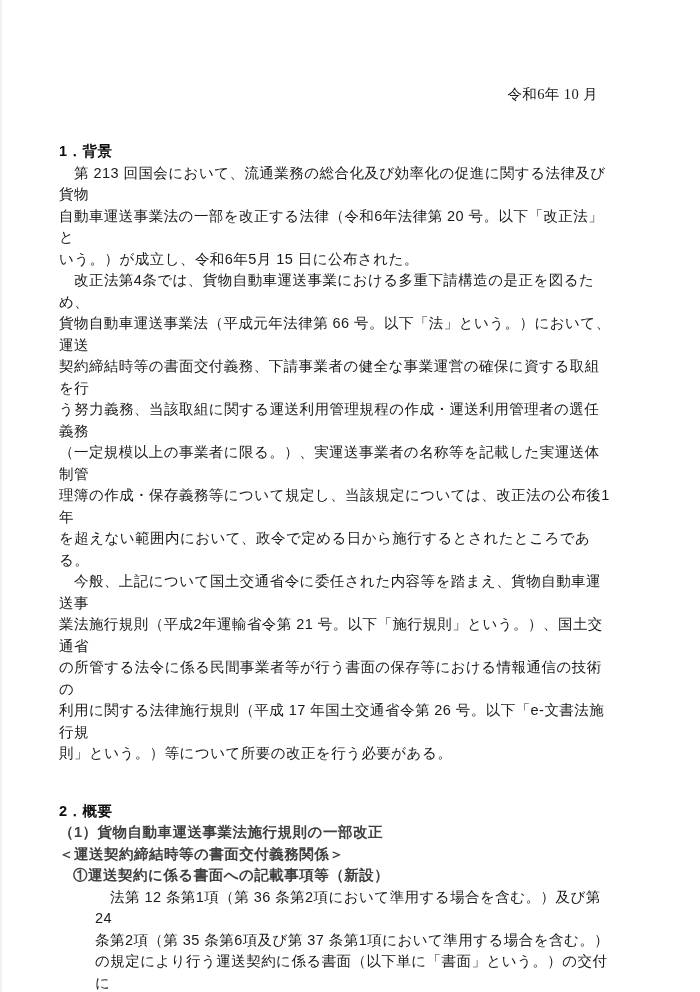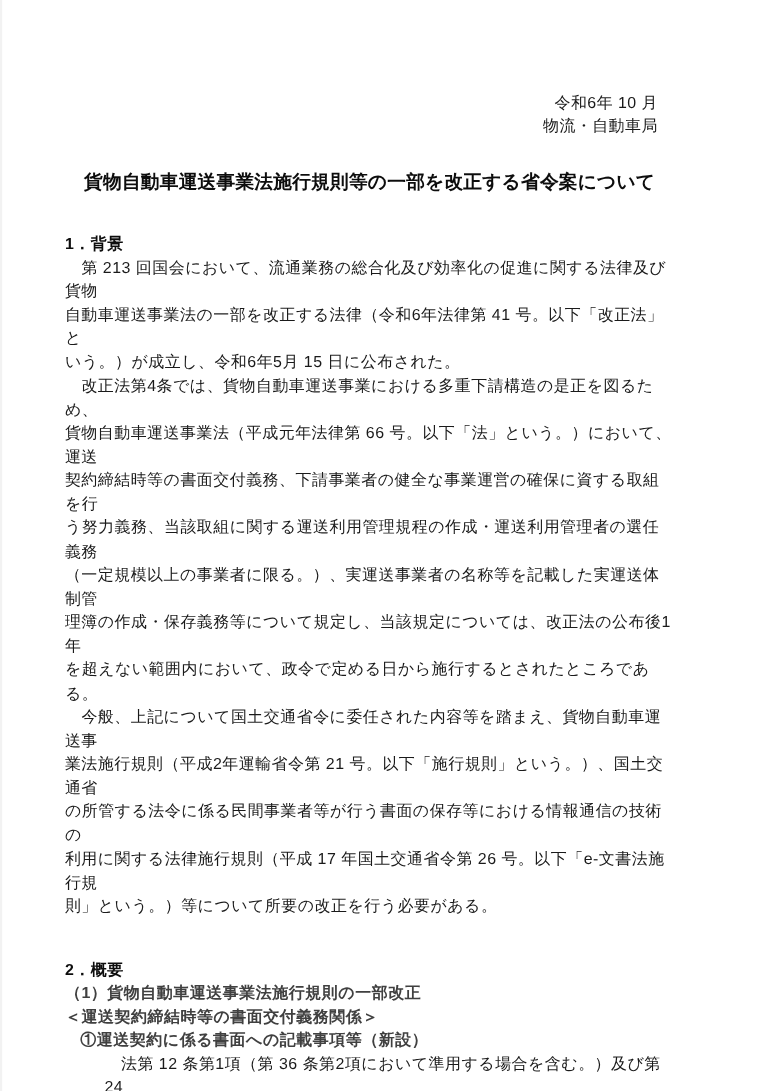--- a/index.html
+++ b/index.html
@@ -20,20 +20,21 @@
     width: 554px;
   }
   
   .sender {
     text-align: right;
     padding-right: 15px;
     font-size: 14.5px;
     font-weight: 500;
     line-height: 21px;
     letter-spacing: 0.4px;
+    font-family: Liberation Serif, serif;
   }
   .sender div { white-space: nowrap; }
   
   .title {
     margin-top: 30px;
     text-align: center;
     font-size: 17px;
     font-weight: 700;
     color: #0d0d0d;
     line-height: 20px;
@@ -77,29 +78,27 @@
   .item-body { margin-left: 36px; }
 </style>
 </head>
 <body>
 
 <div class="page">
   <div class="doc">
 
     <div class="sender">
       <div>令和6年 10 月</div>
-      <div>物流・自動車局</div>
     </div>
 
-    <div class="title">貨物自動車運送事業法施行規則等の一部を改正する省令案について</div>
 
     <div class="sec-heading">1．背景</div>
 
     <p class="para">第 213 回国会において、流通業務の総合化及び効率化の促進に関する法律及び貨物
-自動車運送事業法の一部を改正する法律（令和6年法律第 41 号。以下「改正法」と
+自動車運送事業法の一部を改正する法律（令和6年法律第 20 号。以下「改正法」と
 いう。）が成立し、令和6年5月 15 日に公布された。</p>
     <p class="para">改正法第4条では、貨物自動車運送事業における多重下請構造の是正を図るため、
 貨物自動車運送事業法（平成元年法律第 66 号。以下「法」という。）において、運送
 契約締結時等の書面交付義務、下請事業者の健全な事業運営の確保に資する取組を行
 う努力義務、当該取組に関する運送利用管理規程の作成・運送利用管理者の選任義務
 （一定規模以上の事業者に限る。）、実運送事業者の名称等を記載した実運送体制管
 理簿の作成・保存義務等について規定し、当該規定については、改正法の公布後1年
 を超えない範囲内において、政令で定める日から施行するとされたところである。</p>
     <p class="para">今般、上記について国土交通省令に委任された内容等を踏まえ、貨物自動車運送事
 業法施行規則（平成2年運輸省令第 21 号。以下「施行規則」という。）、国土交通省

